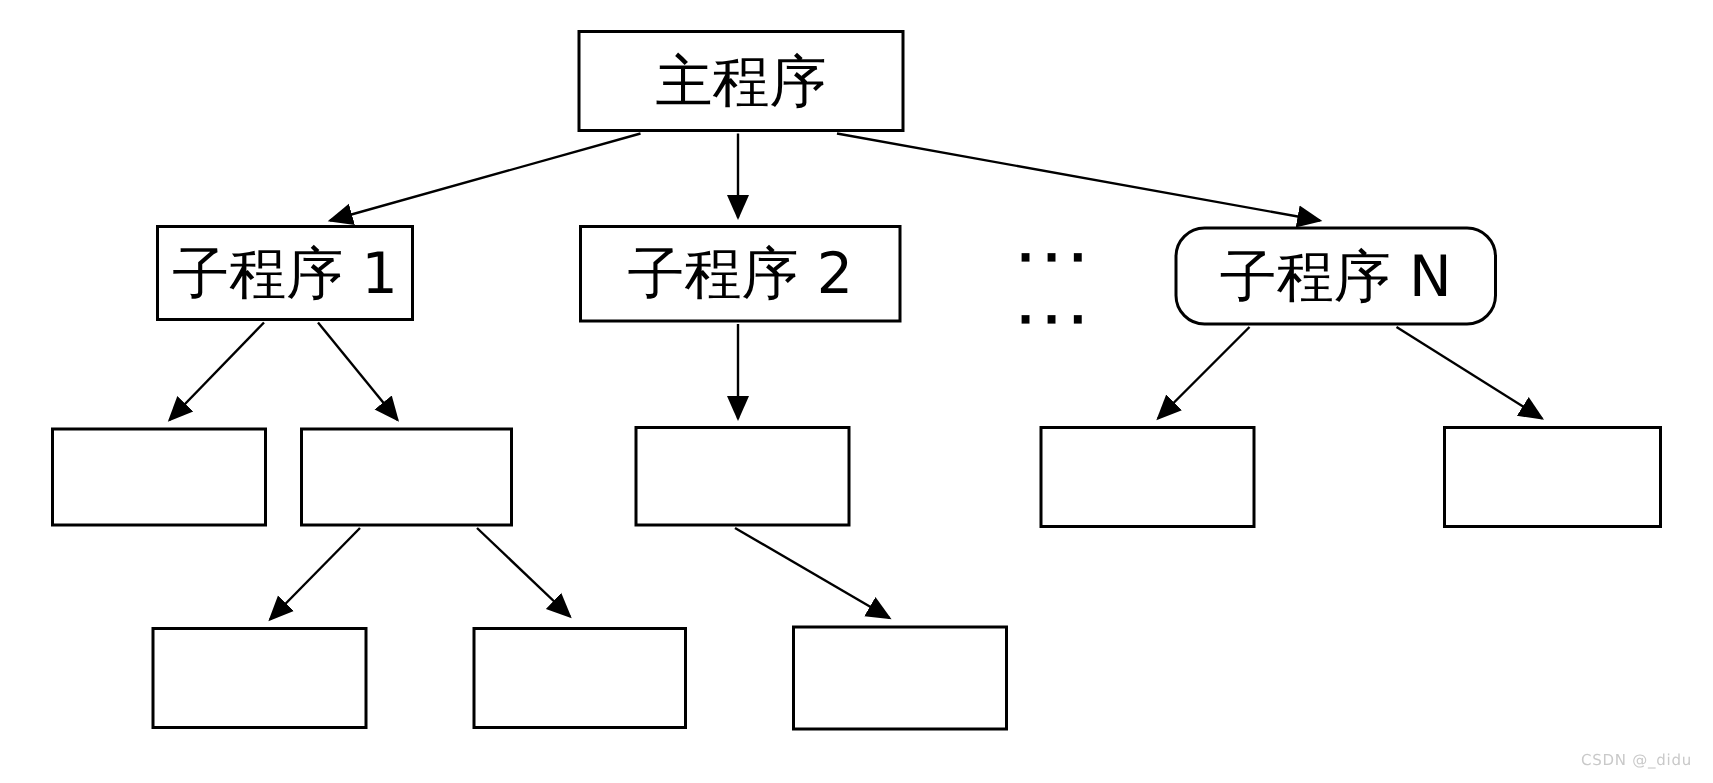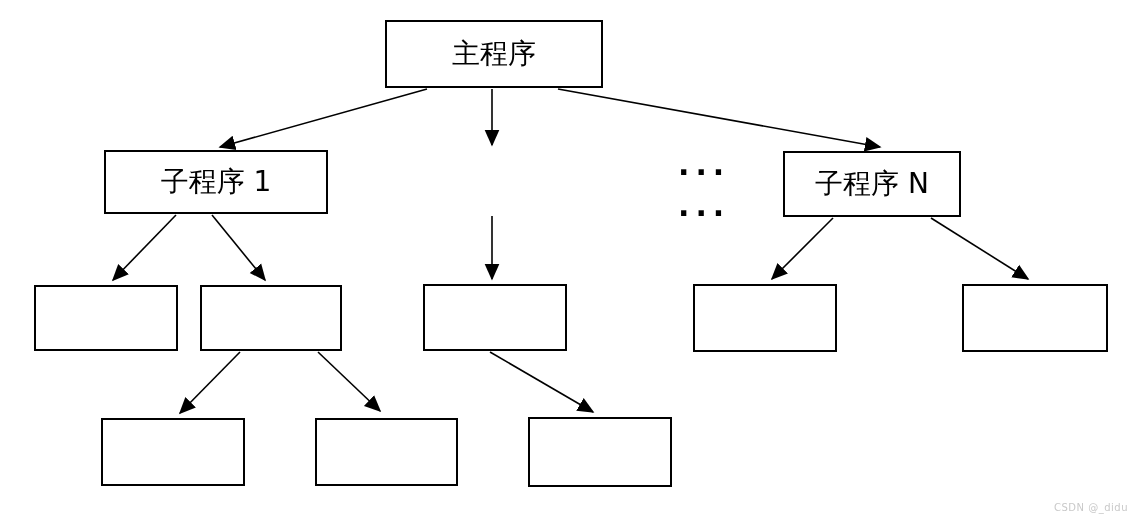--- a/index.html
+++ b/index.html
@@ -23,29 +23,29 @@
     height: 522px;
   }
   .node {
     position: absolute;
     box-sizing: border-box;
     border: 2px solid #000000;
     background: #ffffff;
     display: flex;
     align-items: center;
     justify-content: center;
-    font-size: 28px;
+    font-size: 38px;
     color: #000000;
     white-space: nowrap;
   }
   
   .n-main { left: 385px; top: 20px;  width: 218px; height: 68px; }
-  .n-sub1 { left: 104px; top: 150px; width: 224px; height: 64px; }
+  .n-sub1 { left: 104px; top: 150px; width: 172px; height: 64px; }
   .n-sub2 { left: 386px; top: 150px; width: 215px; height: 65px; }
-  .n-subN { left: 783px; top: 151px; width: 178px; height: 66px; }
+  .n-subN { left: 783px; top: 151px; width: 215px; height: 66px; border-radius: 20px; }
   
   .n-e1 { left: 34px;  top: 285px; width: 144px; height: 66px; }
   .n-e2 { left: 200px; top: 285px; width: 142px; height: 66px; }
   .n-e3 { left: 423px; top: 284px; width: 144px; height: 67px; }
   .n-e4 { left: 693px; top: 284px; width: 144px; height: 68px; }
   .n-e5 { left: 962px; top: 284px; width: 146px; height: 68px; }
   
   .n-e6 { left: 101px; top: 418px; width: 144px; height: 68px; }
   .n-e7 { left: 315px; top: 418px; width: 143px; height: 68px; }
   .n-e8 { left: 528px; top: 417px; width: 144px; height: 70px; }
@@ -92,20 +92,21 @@
       <line x1="833" y1="218" x2="772" y2="279" marker-end="url(#ah)"></line>
       <line x1="931" y1="218" x2="1028" y2="279" marker-end="url(#ah)"></line>
       <line x1="240" y1="352" x2="180" y2="413" marker-end="url(#ah)"></line>
       <line x1="318" y1="352" x2="380" y2="411" marker-end="url(#ah)"></line>
       <line x1="490" y1="352" x2="593" y2="412" marker-end="url(#ah)"></line>
     </g>
   </svg>
 
   <div class="node n-main">主程序</div>
   <div class="node n-sub1">子程序 1</div>
+  <div class="node n-sub2">子程序 2</div>
   <div class="node n-subN">子程序 N</div>
 
   <div class="node n-e1"></div>
   <div class="node n-e2"></div>
   <div class="node n-e3"></div>
   <div class="node n-e4"></div>
   <div class="node n-e5"></div>
   <div class="node n-e6"></div>
   <div class="node n-e7"></div>
   <div class="node n-e8"></div>

